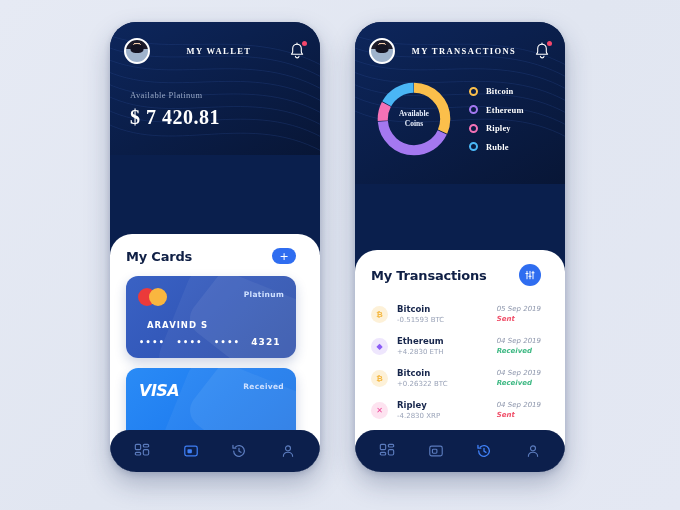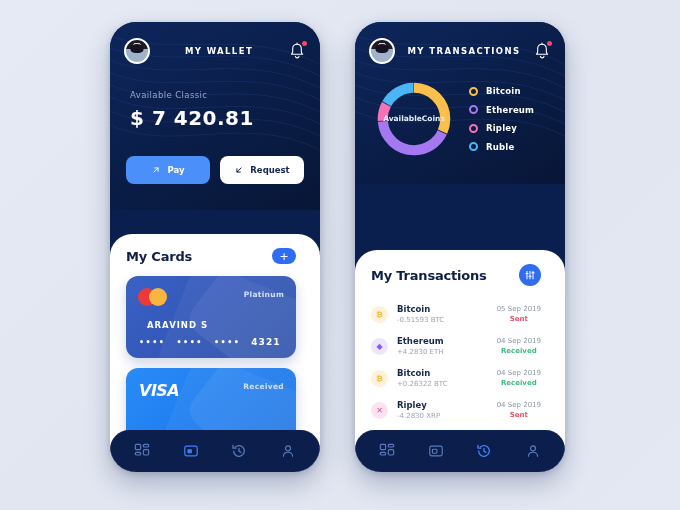--- a/index.html
+++ b/index.html
@@ -22,20 +22,21 @@
     box-shadow:0 12px 26px rgba(30,45,90,.28), 0 2px 6px rgba(30,45,90,.18);
   }
   .phone-left  { left:110px; }
   .phone-right { left:355px; }
 
   
   .hdr {
     position:relative; width:100%;
     background:linear-gradient(150deg,#0d265c 0%,#0a1d47 55%,#081636 100%);
     overflow:hidden;
+    font-family:Liberation Serif, serif;
   }
   .hdr-waves { position:absolute; inset:0; opacity:.55; pointer-events:none; }
   .hdr-bar {
     position:relative; display:flex; align-items:center;
     padding:16px 14px 4px 14px; gap:8px;
   }
   .avatar {
     width:26px; height:26px; border-radius:50%;
     border:2px solid #fff; flex:0 0 auto;
     background:radial-gradient(circle at 50% 34%, #f0c9a8 0 26%, transparent 27%),
@@ -134,40 +135,40 @@
     position:absolute; left:13px; top:13px;
     color:#fff; font-size:16px; font-weight:bold;
     font-style:italic; letter-spacing:-.5px;
   }
 
   
   .chart-row { position:relative; display:flex; align-items:center; padding:10px 18px 24px 18px; gap:14px; }
   .donut { position:relative; width:82px; height:82px; flex:0 0 auto; }
   .donut svg { display:block; transform:rotate(-90deg); }
   .donut-label {
-    position:absolute; inset:0; display:flex; flex-direction:row;
+    position:absolute; inset:0; display:flex; flex-direction:column;
     align-items:center; justify-content:center;
     color:#e7eefc; font-size:7.5px; font-weight:bold; line-height:1.35; text-align:center;
   }
   .legend { display:flex; flex-direction:column; gap:8.5px; }
   .legend-row { display:flex; align-items:center; gap:8px; }
   .legend-dot { width:9px; height:9px; border-radius:50%; border:2.5px solid #888; flex:0 0 auto; }
   .legend-txt { color:#fff; font-size:8.5px; font-weight:bold; letter-spacing:.2px; }
 
   
   .tx { display:flex; align-items:center; gap:9px; padding:6px 0; cursor:pointer; }
   .tx-ico {
     width:17px; height:17px; border-radius:50%; flex:0 0 auto;
     display:flex; align-items:center; justify-content:center;
     font-size:8px; font-weight:bold;
   }
   .tx-mid { flex:1; min-width:0; }
   .tx-name { color:#16254b; font-size:8.5px; font-weight:bold; }
   .tx-amt  { color:#9aa3b8; font-size:7px; margin-top:2px; }
-  .tx-right { text-align:center; }
+  .tx-right { text-align:left;font-style:italic; }
   .tx-date { color:#8c95ab; font-size:7px; }
   .tx-status { font-size:7px; font-weight:bold; margin-top:2px; }
   .st-sent { color:#f0506a; }
   .st-recv { color:#3fb984; }
 
   
   .nav {
     position:absolute; left:0; right:0; bottom:0; height:42px;
     background:#0c1f4c; border-radius:22px 22px 26px 26px;
     display:flex; align-items:center; justify-content:space-around;
@@ -203,38 +204,24 @@
           <svg width="18" height="20" viewBox="0 0 18 20">
             <path d="M9 3.2c-2.5 0-4.3 1.9-4.3 4.3v3.1c0 .9-.4 1.7-1 2.3l-.3.3h11.2l-.3-.3c-.6-.6-1-1.4-1-2.3V7.5C13.3 5.1 11.5 3.2 9 3.2z" fill="none" stroke="#ffffff" stroke-width="1.1" stroke-linejoin="round"></path>
             <path d="M7.4 15.4c.2.9 1 1.5 1.8 1.5s1.6-.6 1.8-1.5" fill="none" stroke="#ffffff" stroke-width="1.1" stroke-linecap="round"></path>
             <path d="M9 3.2V2" stroke="#ffffff" stroke-width="1.1" stroke-linecap="round"></path>
           </svg>
           <span class="bell-dot"></span>
         </div>
       </div>
 
       <div class="bal-wrap">
-        <div class="bal-label">Available Classic</div>
+        <div class="bal-label">Available Platinum</div>
         <div class="bal-amount">$ 7 420.81</div>
       </div>
 
-      <div class="actions">
-        <div class="btn btn-pay">
-          <svg width="10" height="10" viewBox="0 0 12 12">
-            <path d="M3.5 8.5L8.5 3.5M4.5 3.5h4v4" fill="none" stroke="#ffffff" stroke-width="1.2" stroke-linecap="round" stroke-linejoin="round"></path>
-          </svg>
-          <span>Pay</span>
-        </div>
-        <div class="btn btn-req">
-          <svg width="10" height="10" viewBox="0 0 12 12">
-            <path d="M8.5 3.5L3.5 8.5M7.5 8.5h-4v-4" fill="none" stroke="#12244f" stroke-width="1.2" stroke-linecap="round" stroke-linejoin="round"></path>
-          </svg>
-          <span>Request</span>
-        </div>
-      </div>
     </div>
 
     <div class="sheet sheet-left">
       <div class="sheet-head">
         <div class="sheet-title">My Cards</div>
         <div class="pill-btn">+</div>
       </div>
 
       <div class="card card-plat">
         <div class="card-sheen"></div>

